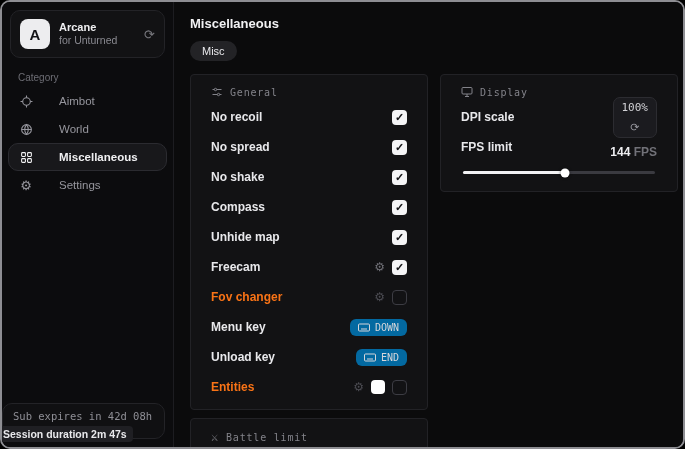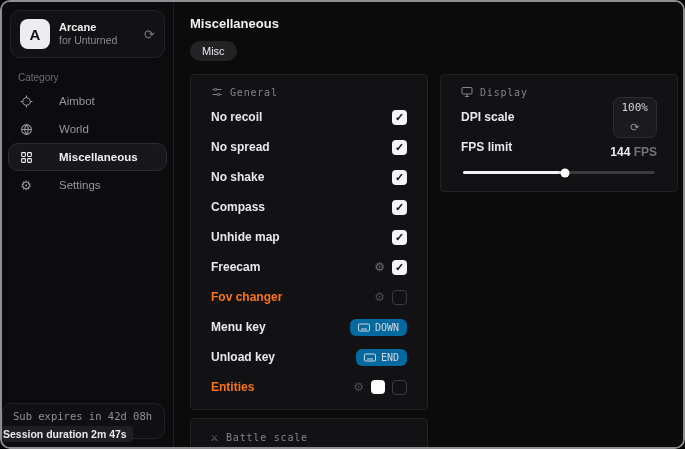--- a/index.html
+++ b/index.html
@@ -254,21 +254,21 @@
               <span class="gear">⚙</span>
               <span class="swatch"></span>
               <span class="checkbox unchecked"></span>
             </span>
           </div>
         </section>
 
         <section class="panel">
           <div class="panel-header">
             <span style="font-size:12px;">⚔</span>
-            <span>Battle scale</span>
+            <span>Battle limit</span>
           </div>
 
         </section>
       </div>
 
       <div class="col">
         <section class="panel">
           <div class="panel-header">
             <svg width="12" height="12" viewBox="0 0 24 24" fill="none" stroke="currentColor" stroke-width="2">
                 <rect x="2" y="3" width="20" height="13" rx="2"></rect>

